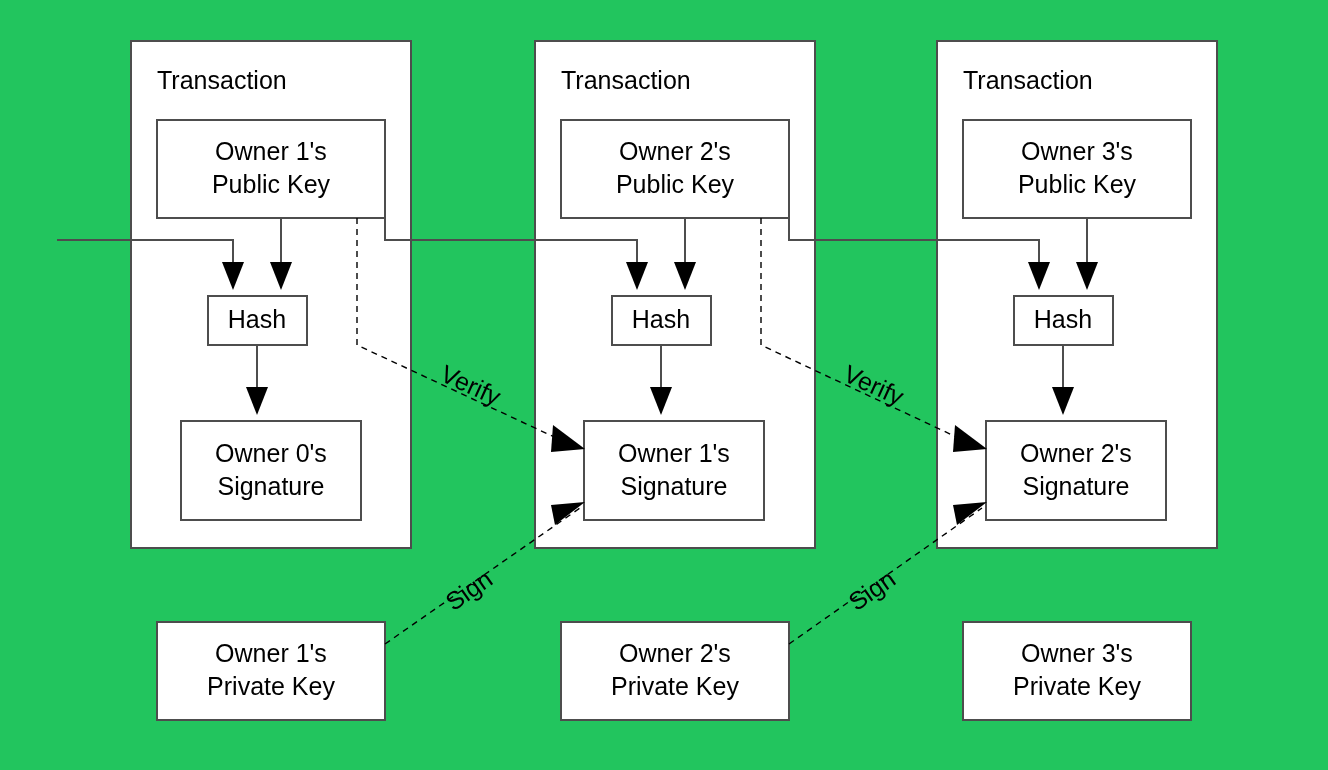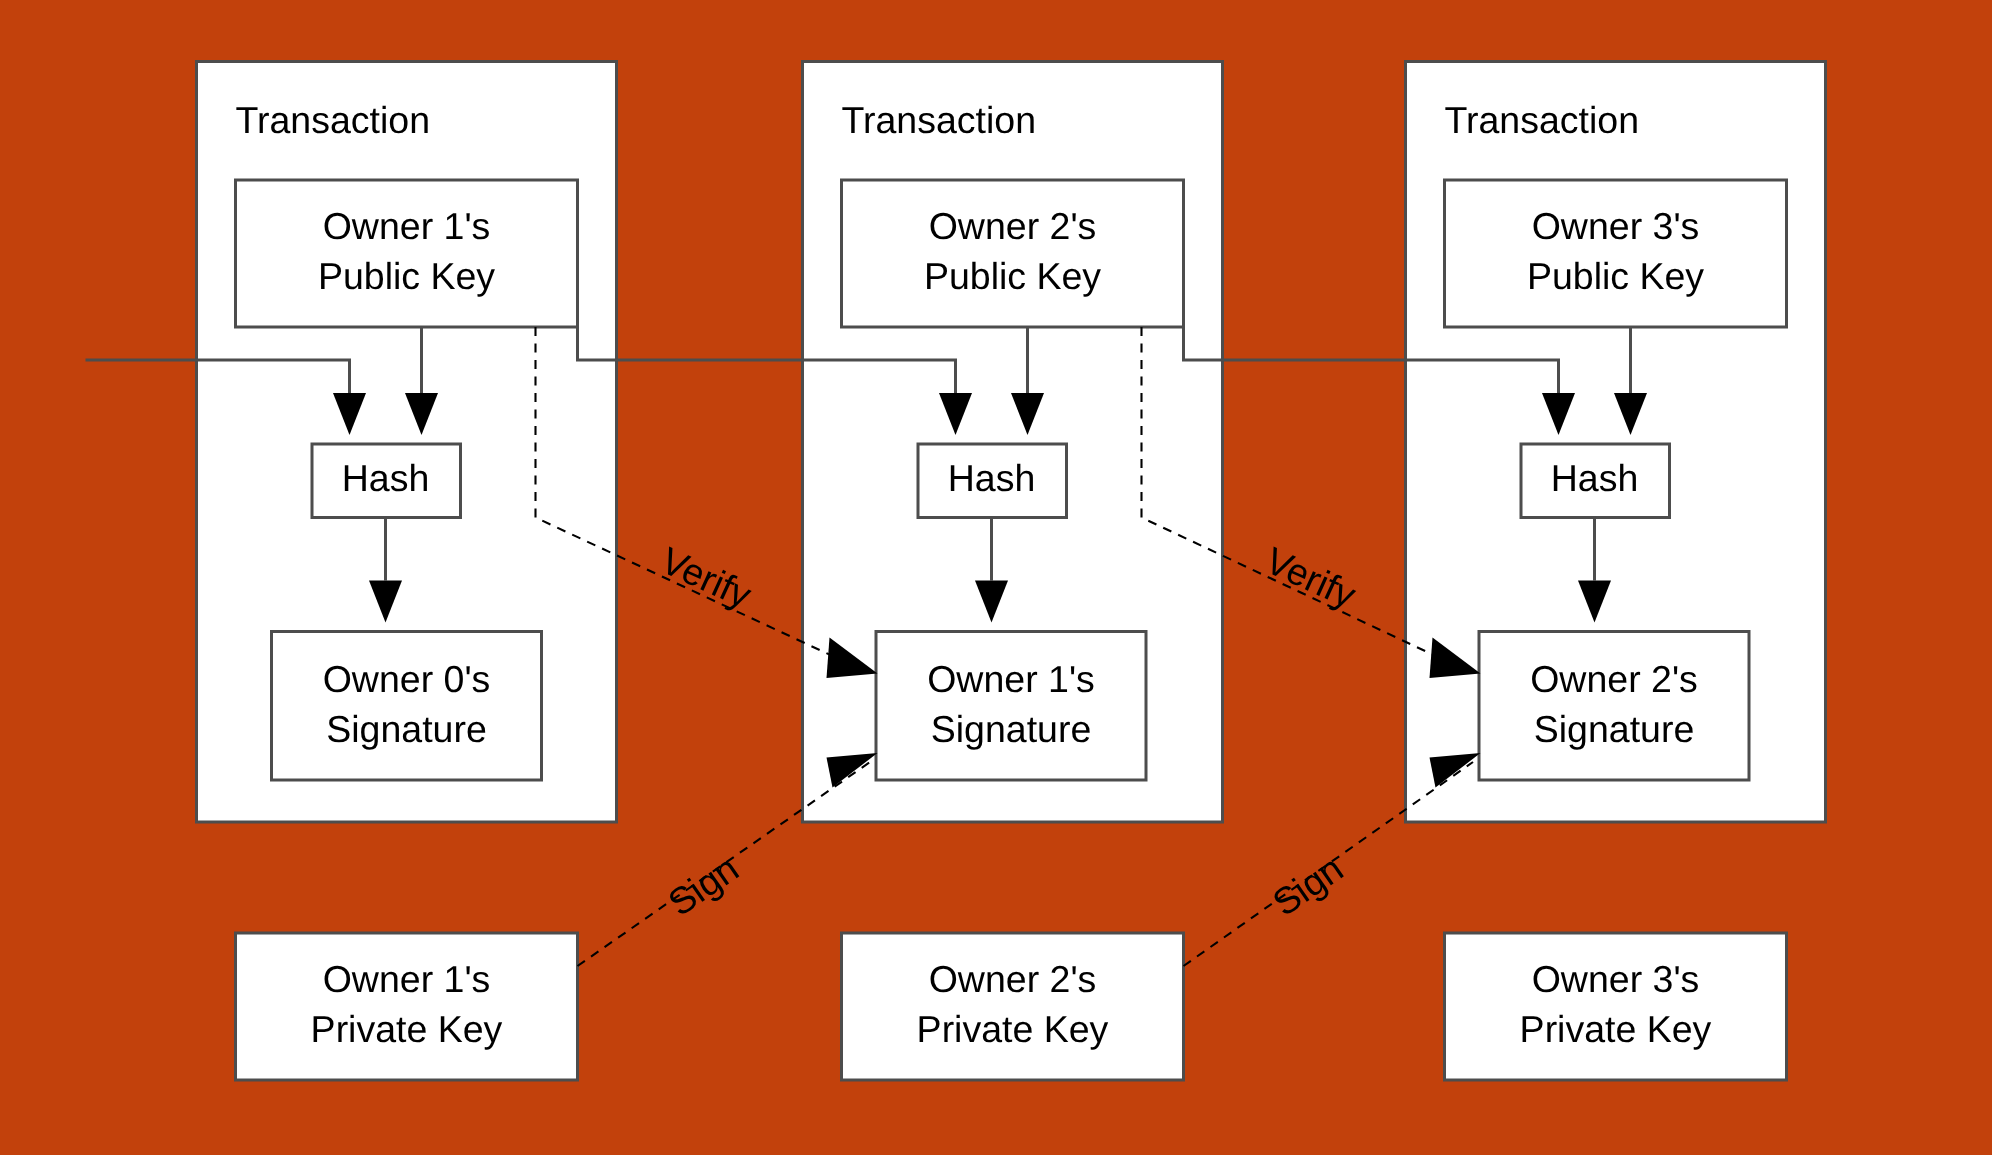--- a/index.html
+++ b/index.html
@@ -4,21 +4,21 @@
 <style>
   html, body {
     margin: 0;
     padding: 0;
     background: #ffffff;
   }
   #diagram-root {
     position: relative;
     width: 1328px;
     height: 770px;
-    background: #c2410c;
+    background: #22c55e;
     font-family: "Liberation Sans", sans-serif;
     overflow: hidden;
   }
   #diagram-svg {
     position: absolute;
     top: 0;
     left: 0;
     width: 1328px;
     height: 770px;
   }

